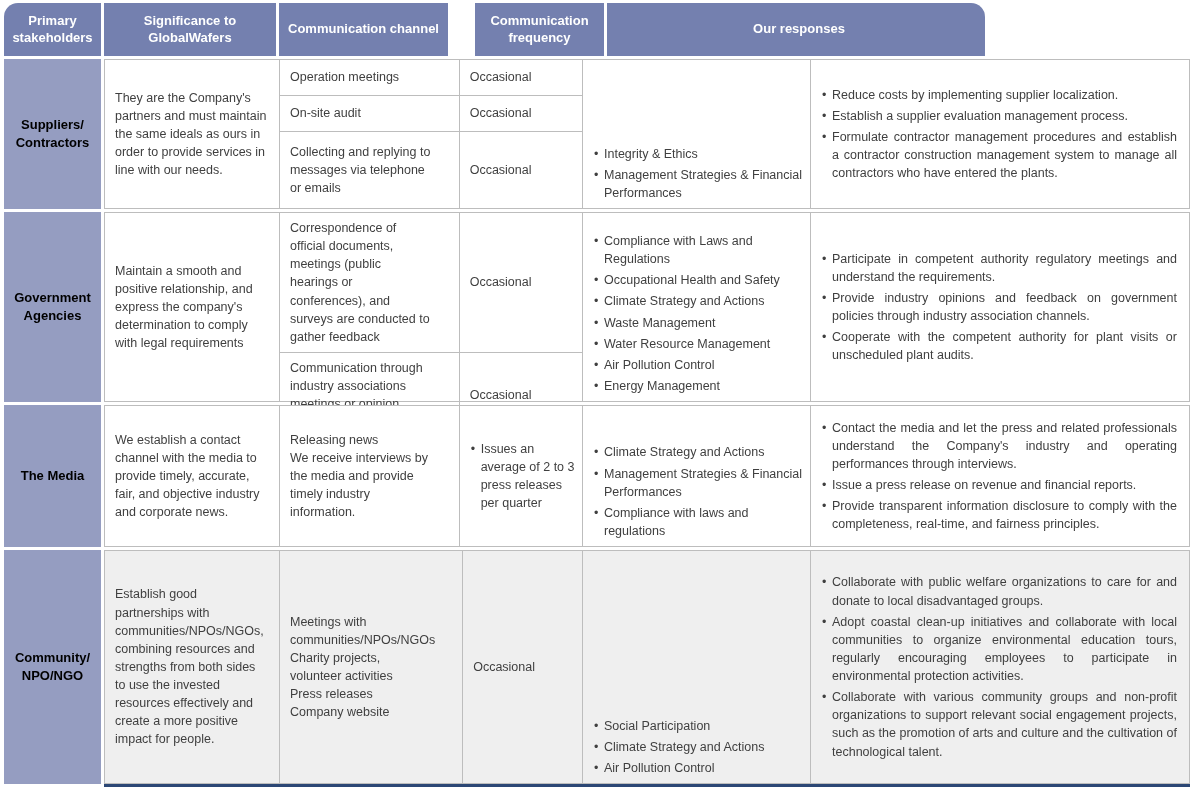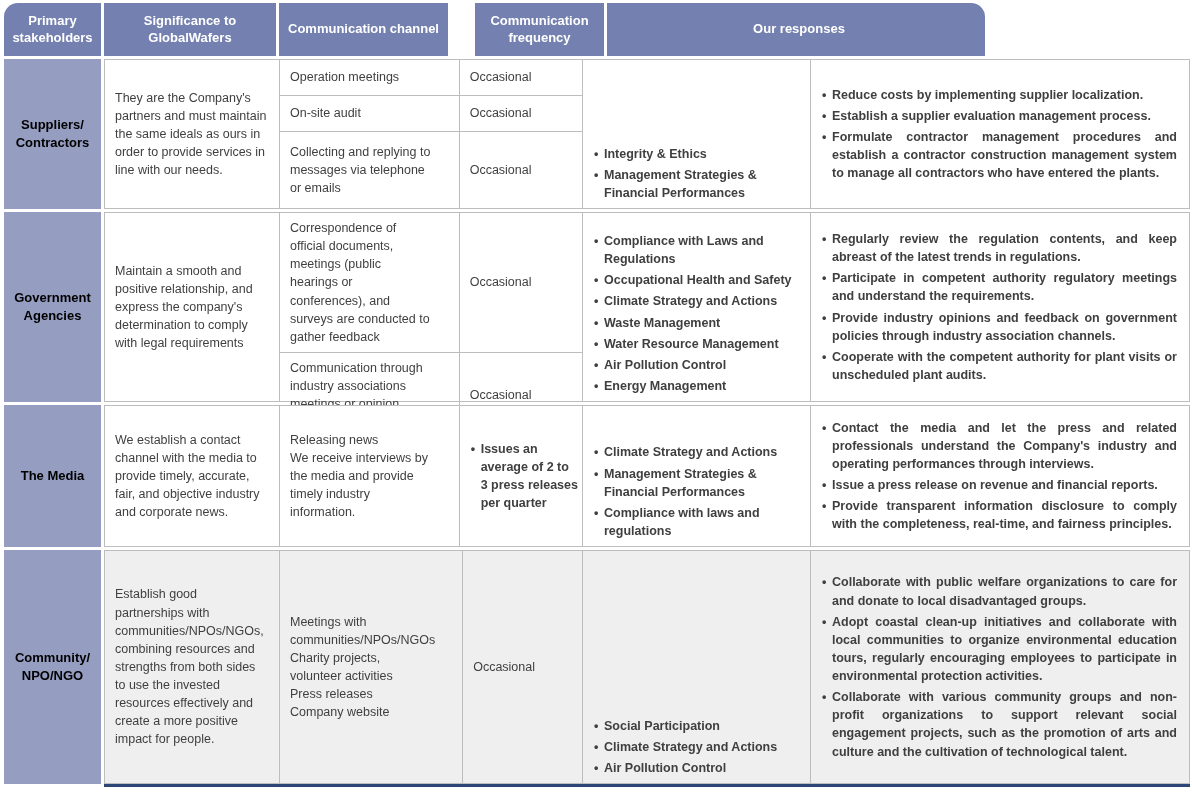--- a/index.html
+++ b/index.html
@@ -55,21 +55,21 @@
 
   .subrow { display: flex; flex: 1; gap: 19px; }
   .subrow.h35 { flex: 0 0 35px; }
   .subrow.h36 { flex: 0 0 36px; }
   .subrow.h110 { flex: 0 0 110px; }
   .subrow + .subrow { border-top: 1px solid #BDBDBD; }
   .ch { width: 171px; padding: 6px 8px 6px 10px; display: flex; align-items: center; white-space: pre-line; }
   .fq { width: 132px; border-left: 1px solid #BDBDBD; display: flex; align-items: center; padding: 6px 4px 6px 10px; }
 
   ul.bullets { list-style: none; width: 100%; }
-  ul.bullets li { position: relative; padding-left: 11px; font-weight: bold; }
+  ul.bullets li { position: relative; padding-left: 11px; }
   ul.bullets li::before { content: "\2022"; position: absolute; left: 1px; }
   ul.bullets li + li { margin-top: 3px; }
   .iss ul.bullets { padding: 6px 6px 6px 10px; }
   .resp ul.bullets { padding: 6px 12px 6px 10px; text-align: justify; }
   .fq ul.bullets { padding: 0; }
 
   .bottom-line { margin-left: 100px; height: 3px; background: #2C4775; width: 1086px; }
 </style>
 </head>
 <body>
@@ -144,21 +144,20 @@
             <li>Occupational Health and Safety</li>
             <li>Climate Strategy and Actions</li>
             <li>Waste Management</li>
             <li>Water Resource Management</li>
             <li>Air Pollution Control</li>
             <li>Energy Management</li>
           </ul>
       </div>
       <div class="cell resp">
         <ul class="bullets">
-            <li>Regularly review the regulation contents, and keep abreast of the latest trends in regulations.</li>
             <li>Participate in competent authority regulatory meetings and understand the requirements.</li>
             <li>Provide industry opinions and feedback on government policies through industry association channels.</li>
             <li>Cooperate with the competent authority for plant visits or unscheduled plant audits.</li>
           </ul>
       </div>
     </div>
   </div>
 
   <div class="row r3">
     <div class="stake">The Media</div>

